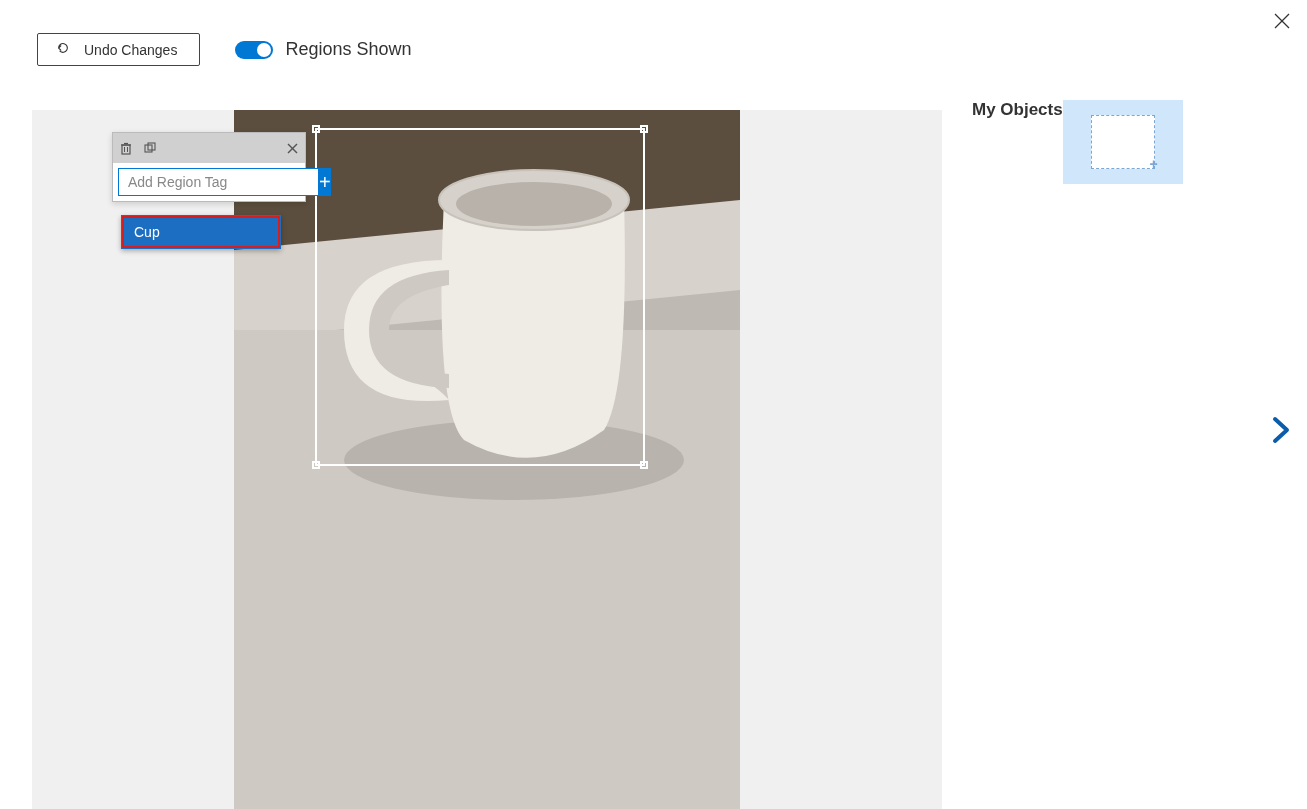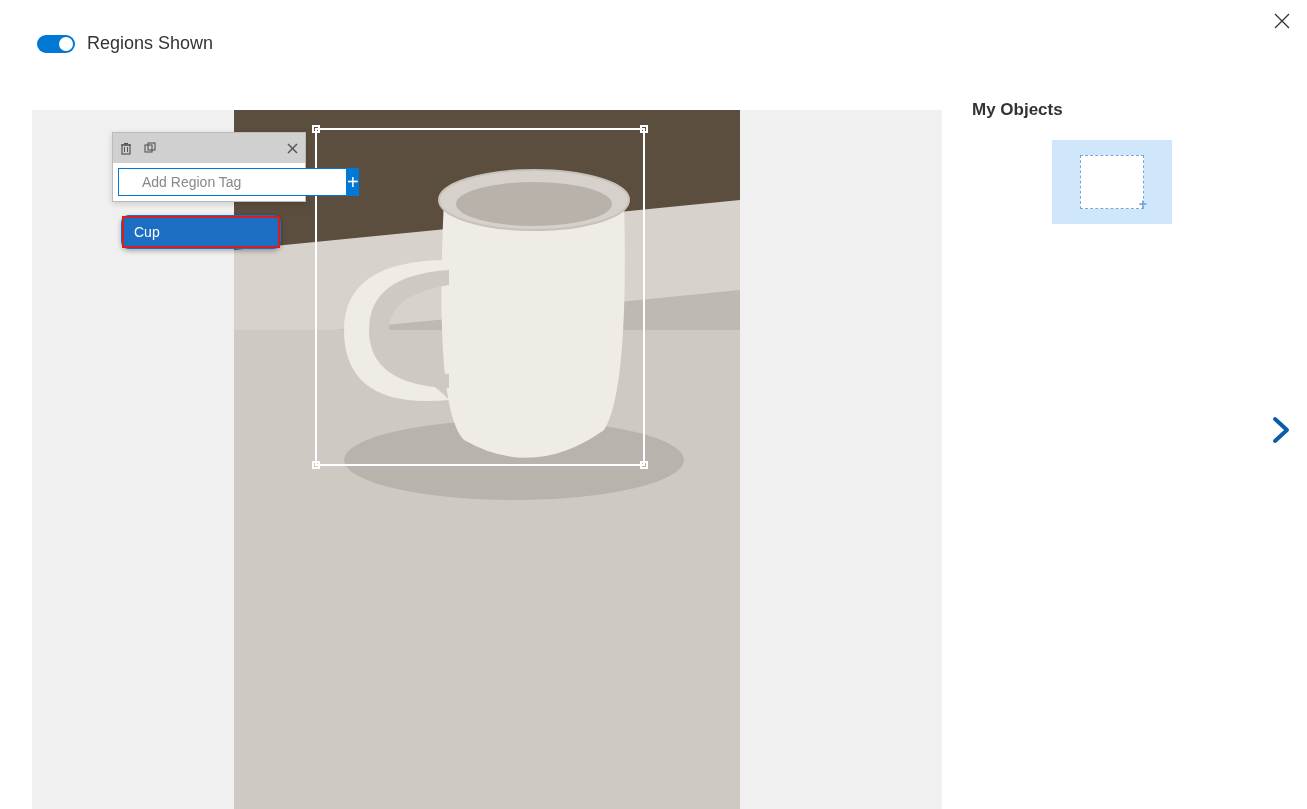--- a/index.html
+++ b/index.html
@@ -59,43 +59,42 @@
   .tag-popup-header {
     height: 30px; display: flex; align-items: center; padding: 0 6px;
   }
   .tag-popup-header .hdr-icons { display: flex; gap: 10px; color: #555; }
   .tag-popup-header .hdr-close { margin-left: auto; color: #555; cursor: pointer; }
   .hdr-icons svg, .hdr-close svg { display:block; }
   .tag-input-row {
     display: flex; background: #fff; padding: 5px; gap: 0;
   }
   .tag-input {
-    flex: 1; border: 1px solid #0078d4; padding: 5px 23px; font-size: 14px; outline: none; color: #333;
+    flex: 1; border: 1px solid #0078d4; padding: 5px 9px; font-size: 14px; outline: none; color: #333;
   }
   .tag-input::placeholder { color: #888; }
   .tag-add-btn {
     width: 30px; background: #0078d4; border: none; color: #fff; cursor: pointer;
     display: flex; align-items: center; justify-content: center; font-size: 20px; font-weight: 300;
   }
 
   .tag-dropdown {
     position: absolute; top: 215px; left: 121px; width: 160px;
     background: #1b6ec2;
     box-shadow: 0 2px 5px rgba(0,0,0,0.3);
-    border-radius: 8px;
   }
   .tag-option {
     padding: 6px 10px; color: #fff; font-size: 14px; cursor: pointer;
     border: 2px solid #d91c1c; margin: 1px; background:#1b6ec2;
   }
 
   
   .right-panel {
     position: absolute; top: 100px; left: 972px; width: 280px;
-    display: flex; flex-direction: column; align-items: center; justify-content: space-between;
+    display: flex; flex-direction: row; align-items: center;
   }
   .panel-title { font-size: 17px; font-weight: 600; color: #333; align-self: flex-start; margin-bottom: 20px; }
   .placeholder-tile {
     width: 120px; height: 84px; background: #cfe6fb; display: flex; align-items: center; justify-content: center;
     margin-bottom: 14px;
   }
   .placeholder-inner {
     width: 64px; height: 54px; background: #fff; border: 1px dashed #7aa7d8; position: relative;
   }
   .placeholder-inner::after {
@@ -112,20 +111,28 @@
 <body>
 
 <div class="close-btn">
   <svg width="18" height="18" viewBox="0 0 18 18">
       <line x1="2" y1="2" x2="16" y2="16" stroke="#333" stroke-width="1.3"></line>
       <line x1="16" y1="2" x2="2" y2="16" stroke="#333" stroke-width="1.3"></line>
     </svg>
 </div>
 
 <div class="top-bar">
+  <button class="undo-btn">
+    <span>
+      <svg viewBox="0 0 16 16">
+          <path d="M3 8a5 5 0 1 1 1.5 3.5M3 8l2.5-2.5M3 8l2.5 2.5" fill="none" stroke="#333" stroke-width="1.3" stroke-linecap="round"></path>
+        </svg>
+    </span>
+    <span>Undo Changes</span>
+  </button>
   <div class="toggle-wrap">
     <div class="toggle"></div>
     <span class="toggle-label">Regions Shown</span>
   </div>
 </div>
 
 <div class="canvas-area">
   <div class="image-holder">
     <svg class="mug-scene" viewBox="0 0 506 699" preserveAspectRatio="none">
       <rect x="0" y="0" width="506" height="140" fill="#5b4e3e"></rect>

